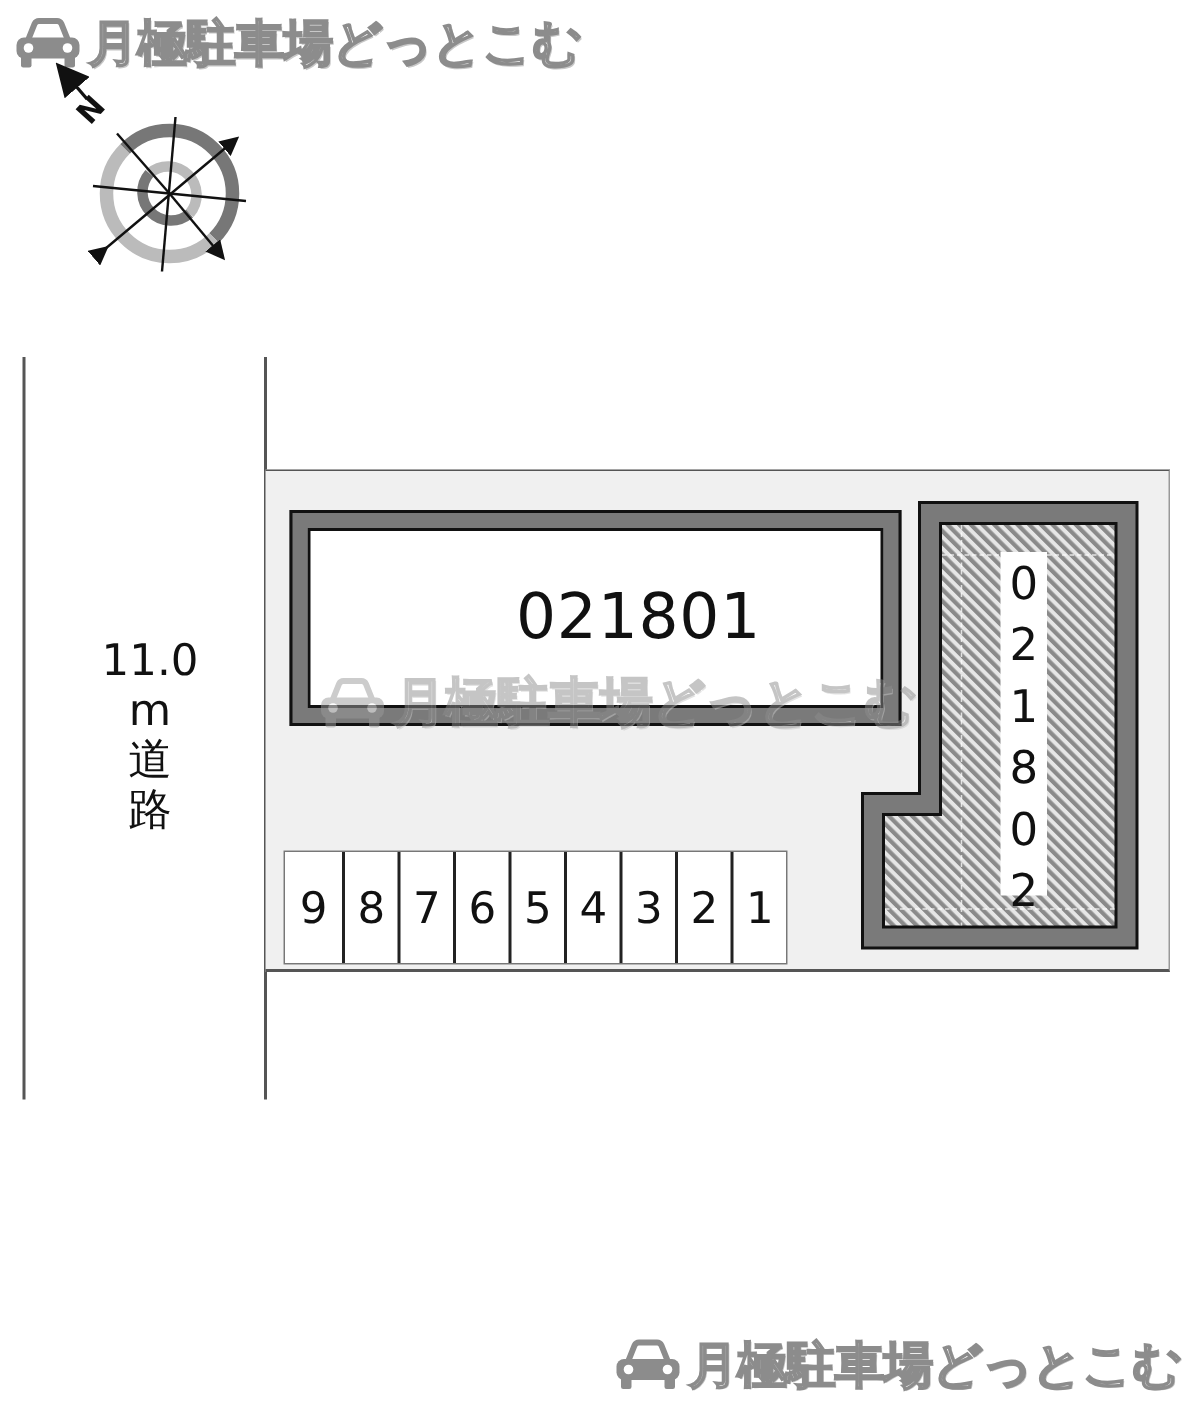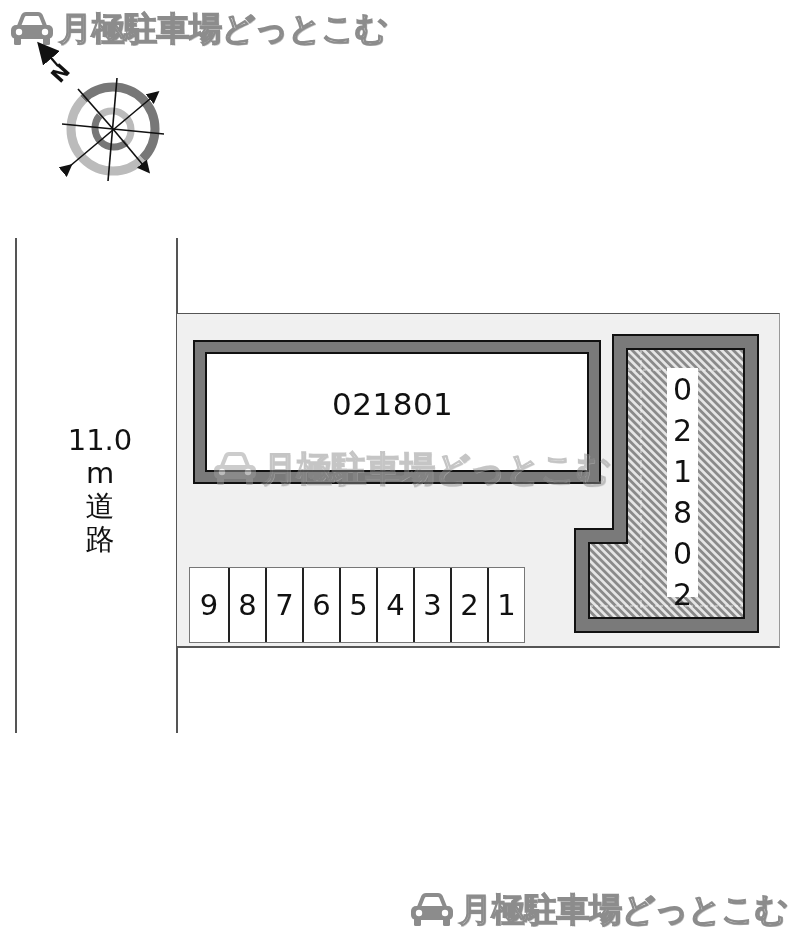--- a/index.html
+++ b/index.html
@@ -24,21 +24,21 @@
 
     
     .lot { position: absolute; left: 177px; top: 313px; width: 602px; height: 332px;
            background: #f0f0f0; border-top: 1.5px solid #555; border-right: 1.5px solid #999;
            border-bottom: 2px solid #555; }
 
     
     .bldg1 { position: absolute; left: 193px; top: 340px; width: 408px; height: 144px;
              box-sizing: border-box; border: 2px solid #111; background: #7a7a7a; padding: 10px; }
     .bldg1-inner { width: 100%; height: 100%; box-sizing: border-box; border: 2px solid #111; background: #fff; }
-    .bldg1-label { position: absolute; left: 332px; top: 386px; font-size: 31px; letter-spacing: 0.5px; color: #111; }
+    .bldg1-label { position: absolute; left: 344px; top: 386px; font-size: 42px; letter-spacing: 0.5px; color: #111; }
 
     
     .bldg2-label { position: absolute; left: 667px; top: 372px; width: 31px; font-size: 30px;
                    writing-mode: vertical-rl; text-orientation: upright; letter-spacing: 6px;
                    line-height: 31px; text-align: start; color: #111; }
 
     
     .stalls { position: absolute; left: 189px; top: 567px; height: 74px; display: flex;
               border: 1px solid #777; background: #fff; }
     .stall { width: 37px; height: 74px; box-sizing: border-box; border-left: 2px solid #222;

